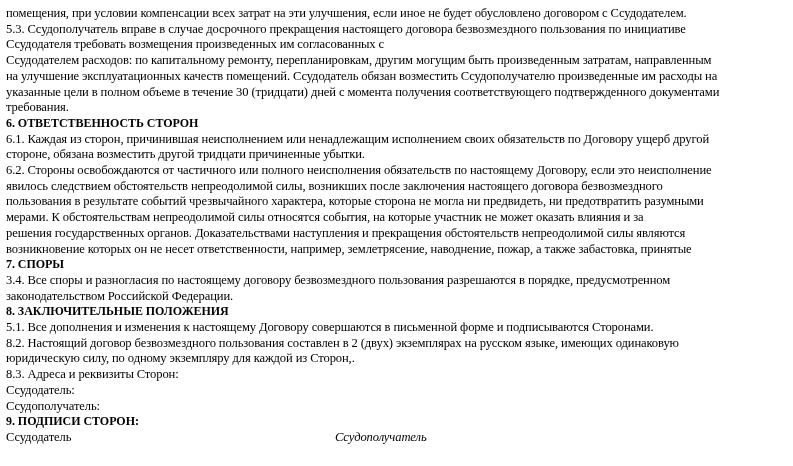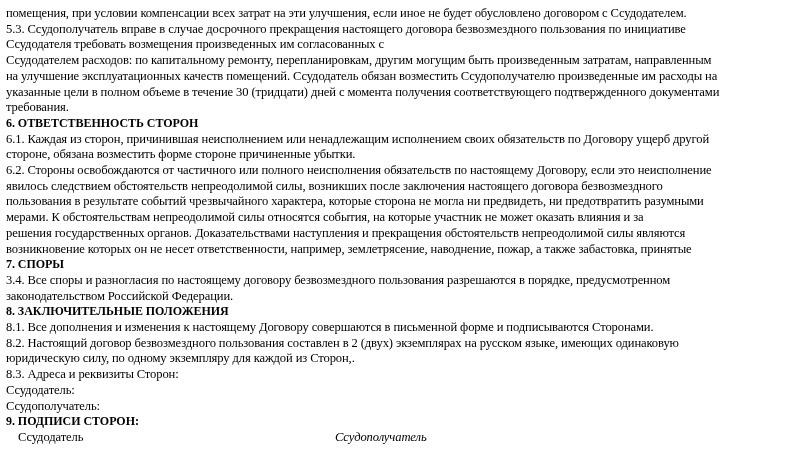--- a/index.html
+++ b/index.html
@@ -44,21 +44,21 @@
     display: block;
     font-size: 12.6px;
     line-height: 15.7px;
     white-space: pre;
     letter-spacing: -0.12px;
     position: relative;
     height: 15.7px;
   }
   .sig-row .col-a {
     position: absolute;
-    left: 12px;
+    left: 0;
     top: 0;
   }
   .sig-row .col-b {
     position: absolute;
     left: 329px;
     top: 0;
     font-style: italic;
   }
 </style>
 </head>
@@ -71,36 +71,36 @@
     <span class="line">5.3. Ссудополучатель вправе в случае досрочного прекращения настоящего договора безвозмездного пользования по инициативе</span>
     <span class="line">Ссудодателя требовать возмещения произведенных им согласованных с</span>
     <span class="line">Ссудодателем расходов: по капитальному ремонту, перепланировкам, другим могущим быть произведенным затратам, направленным</span>
     <span class="line">на улучшение эксплуатационных качеств помещений. Ссудодатель обязан возместить Ссудополучателю произведенные им расходы на</span>
     <span class="line">указанные цели в полном объеме в течение 30 (тридцати) дней с момента получения соответствующего подтвержденного документами</span>
     <span class="line">требования.</span>
 
     <span class="line heading">6. ОТВЕТСТВЕННОСТЬ СТОРОН</span>
 
     <span class="line">6.1. Каждая из сторон, причинившая неисполнением или ненадлежащим исполнением своих обязательств по Договору ущерб другой</span>
-    <span class="line">стороне, обязана возместить форме стороне причиненные убытки.</span>
+    <span class="line">стороне, обязана возместить другой тридцати причиненные убытки.</span>
     <span class="line">6.2. Стороны освобождаются от частичного или полного неисполнения обязательств по настоящему Договору, если это неисполнение</span>
     <span class="line">явилось следствием обстоятельств непреодолимой силы, возникших после заключения настоящего договора безвозмездного</span>
     <span class="line">пользования в результате событий чрезвычайного характера, которые сторона не могла ни предвидеть, ни предотвратить разумными</span>
     <span class="line">мерами. К обстоятельствам непреодолимой силы относятся события, на которые участник не может оказать влияния и за</span>
     <span class="line">решения государственных органов. Доказательствами наступления и прекращения обстоятельств непреодолимой силы являются</span>
     <span class="line">возникновение которых он не несет ответственности, например, землетрясение, наводнение, пожар, а также забастовка, принятые</span>
 
     <span class="line heading">7. СПОРЫ</span>
 
     <span class="line">3.4. Все споры и разногласия по настоящему договору безвозмездного пользования разрешаются в порядке, предусмотренном</span>
     <span class="line">законодательством Российской Федерации.</span>
 
     <span class="line heading">8. ЗАКЛЮЧИТЕЛЬНЫЕ ПОЛОЖЕНИЯ</span>
 
-    <span class="line">8.1. Все дополнения и изменения к настоящему Договору совершаются в письменной форме и подписываются Сторонами.</span>
+    <span class="line">5.1. Все дополнения и изменения к настоящему Договору совершаются в письменной форме и подписываются Сторонами.</span>
     <span class="line">8.2. Настоящий договор безвозмездного пользования составлен в 2 (двух) экземплярах на русском языке, имеющих одинаковую</span>
     <span class="line">юридическую силу, по одному экземпляру для каждой из Сторон,.</span>
     <span class="line">8.3. Адреса и реквизиты Сторон:</span>
     <span class="line">Ссудодатель:</span>
     <span class="line">Ссудополучатель:</span>
 
     <span class="line heading">9. ПОДПИСИ СТОРОН:</span>
 
     <span class="sig-row">
       <span class="col-a">Ссудодатель</span>

